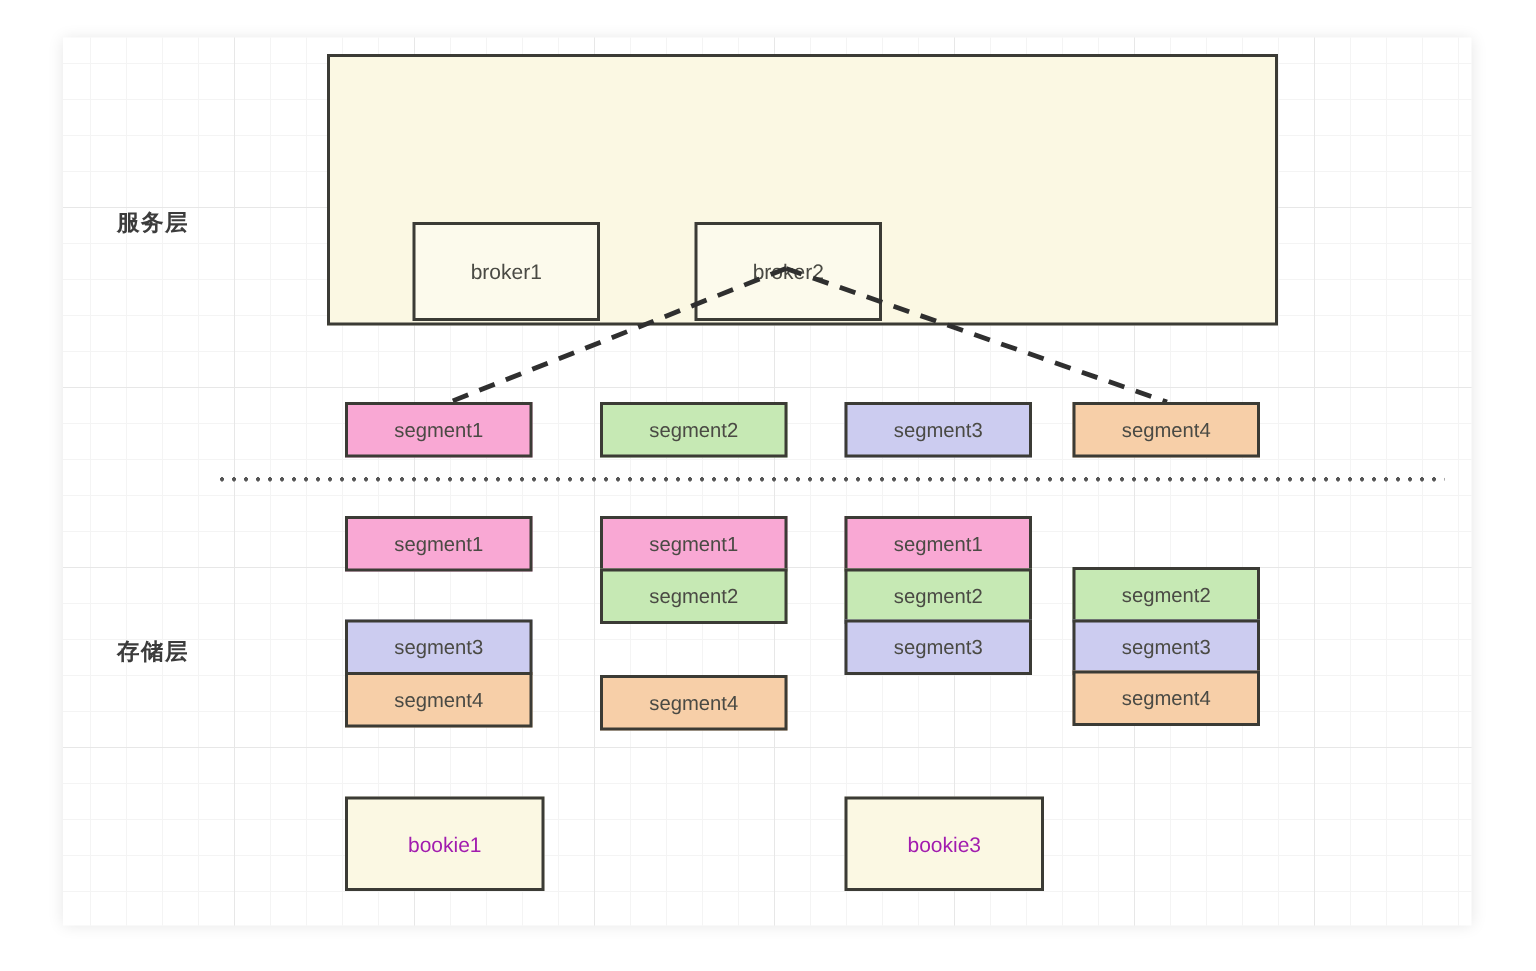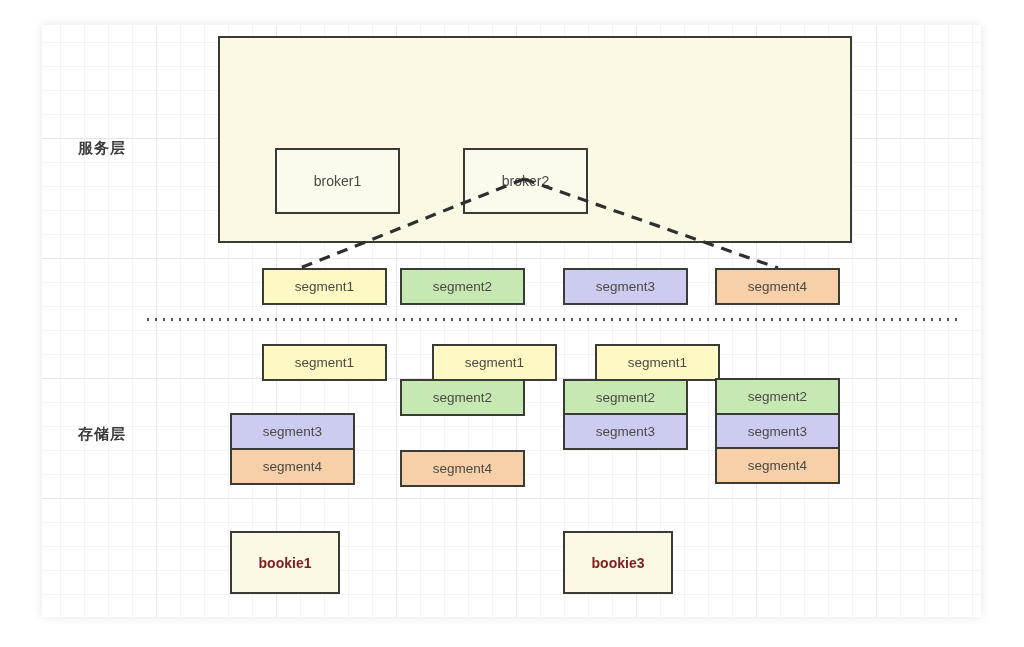--- a/index.html
+++ b/index.html
@@ -23,53 +23,53 @@
   }
 
   .lbl{
     position:absolute;color:#3c3c3c;font-size:15px;letter-spacing:1px;
     white-space:nowrap;
     font-weight:bold;
   }
 
   
   #service-box{
-    position:absolute;left:218px;top:36px;width:634px;height:207px;
+    position:absolute;left:218px;top:36px;width:634px;height:181px;
     background:#fbf8e3;border:2.5px solid #3b3b35;box-sizing:border-box;
   }
 
   .broker{
     position:absolute;top:110px;width:125px;height:66px;
     background:#fcfaec;border:2.5px solid #3b3b35;box-sizing:border-box;
     display:flex;align-items:center;justify-content:center;
     font-size:14px;color:#4a4a44;
   }
 
   
   .seg{
     position:absolute;box-sizing:border-box;
     border:2.5px solid #3b3b35;
     display:flex;align-items:center;justify-content:center;
     font-size:13.5px;color:#4a4a44;white-space:nowrap;
   }
-  .seg.s1{background:#fef9c3;margin-left:32px;}
+  .seg.s1{background:#f9a8d4;}
   .seg.s2{background:#c6e9b4;text-align:center;}
   .seg.s3{background:#ccccf0;}
   .seg.s4{background:#f7cfa8;}
 
   
   .stack{position:absolute;}
   .stack .seg{position:relative;width:100%;height:37px;}
   .stack .seg + .seg{margin-top:-2.5px;}
 
   .bookie{
-    position:absolute;width:110px;height:63px;
+    position:absolute;width:133px;height:63px;
     background:#fbf8e3;border:2.5px solid #3b3b35;box-sizing:border-box;
     display:flex;align-items:center;justify-content:center;
-    font-size:14px;color:#7f1d1d;font-weight:bold;
+    font-size:14px;color:#a21caf;
   }
 
   
   #divider{
     position:absolute;left:144px;top:318px;width:819px;height:3px;
     background-image:radial-gradient(circle,#555 0 1.3px,transparent 1.4px);
     background-size:8px 3px;background-repeat:repeat-x;
   }
 
   #links{position:absolute;left:0;top:0;width:1024px;height:647px;

